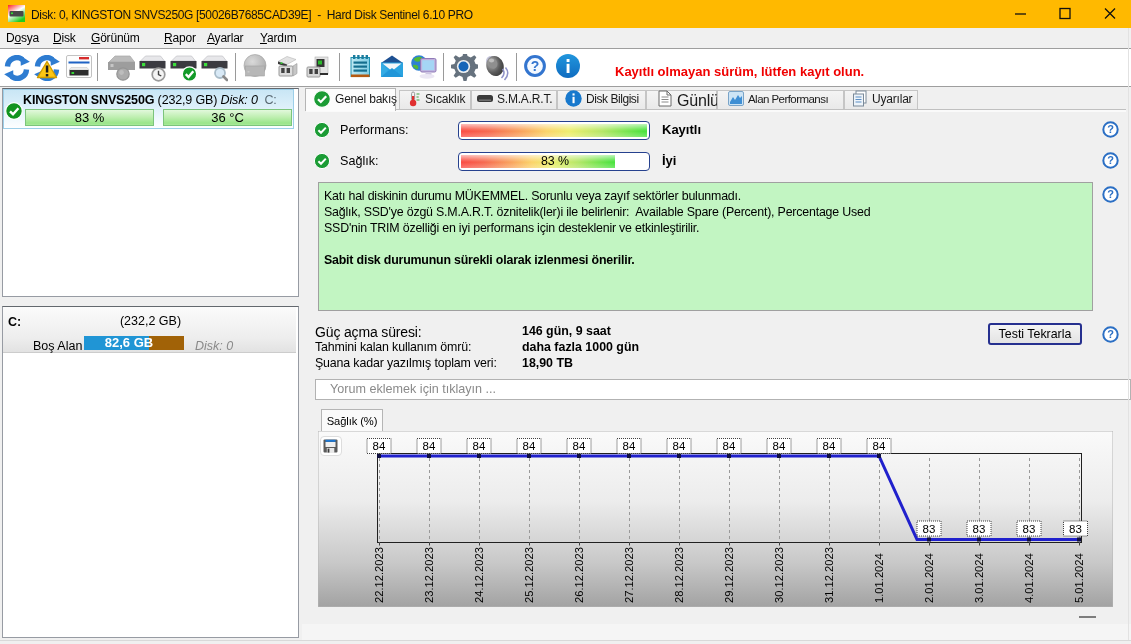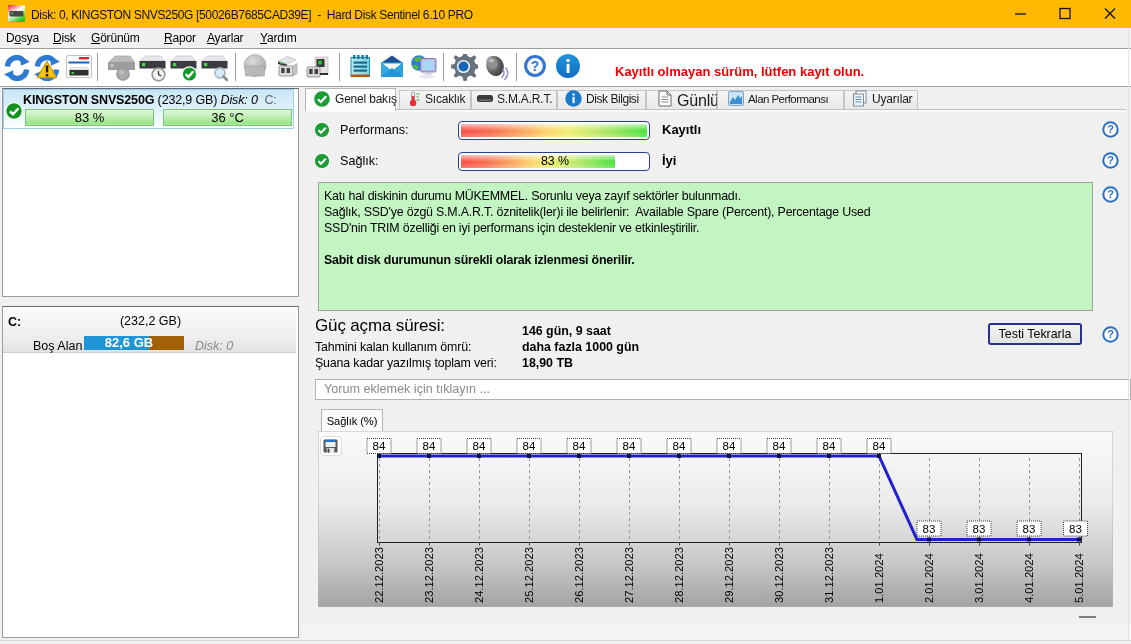--- a/index.html
+++ b/index.html
@@ -307,29 +307,29 @@
 
 <div class="abs" style="left:318px;top:182px;width:775px;height:129px;background:#c2f5c2;border:1px solid #a0a0a0;box-sizing:border-box"></div>
 <div class="abs" style="left:324px;top:188px;width:760px;font-size:12.4px;letter-spacing:-0.2px;line-height:16.1px">
 Katı hal diskinin durumu MÜKEMMEL. Sorunlu veya zayıf sektörler bulunmadı.<br>
 Sağlık, SSD'ye özgü S.M.A.R.T. öznitelik(ler)i ile belirlenir:&nbsp; Available Spare (Percent), Percentage Used<br>
 SSD'nin TRIM özelliği en iyi performans için desteklenir ve etkinleştirilir.<br>
 <br>
 <b>Sabit disk durumunun sürekli olarak izlenmesi önerilir.</b>
 </div>
 
-<div class="abs" style="left:315px;top:316px;font-size:17px;letter-spacing:-0.15px">Güç açma süresi:</div>
+<div class="abs" style="left:315px;top:324px;font-size:14px;letter-spacing:-0.15px">Güç açma süresi:</div>
 <div class="abs" style="left:522px;top:324px;font-size:12.4px;font-weight:bold">146 gün, 9 saat</div>
 <div class="abs" style="left:315px;top:340px;font-size:12.4px;letter-spacing:-0.15px">Tahmini kalan kullanım ömrü:</div>
 <div class="abs" style="left:522px;top:340px;font-size:12.4px;font-weight:bold">daha fazla 1000 gün</div>
 <div class="abs" style="left:315px;top:356px;font-size:12.4px;letter-spacing:-0.15px">Şuana kadar yazılmış toplam veri:</div>
 <div class="abs" style="left:522px;top:356px;font-size:12.4px;font-weight:bold">18,90 TB</div>
 <div class="abs" style="left:988px;top:323px;width:94px;height:22px;background:linear-gradient(180deg,#f4f4f4,#e3e3e3);border:2px solid #26308f;border-radius:3px;box-sizing:border-box;text-align:center;font-size:12.4px;line-height:19px">Testi Tekrarla</div>
 
-<div class="abs" style="left:315px;top:379px;width:816px;height:21px;background:#ffffff;border:1px solid #b2b2b2;box-sizing:border-box;color:#8a8a8a;font-size:12.6px;line-height:19px;padding-left:8px">Yorum eklemek için tıklayın ...</div>
+<div class="abs" style="left:315px;top:379px;width:816px;height:21px;background:#ffffff;border:1px solid #b2b2b2;box-sizing:border-box;color:#8a8a8a;font-size:12.6px;line-height:19px;padding-left:14px">Yorum eklemek için tıklayın ...</div>
 
 <div class="abs" style="left:321px;top:409px;width:62px;height:22px;background:#fafafa;border:1px solid #b5b5b5;border-bottom:none;box-sizing:border-box;font-size:11.2px;letter-spacing:-0.1px;text-align:center;line-height:22px">Sağlık (%)</div>
 <svg width="795" height="176" style="position:absolute;left:318px;top:431px">
 <defs>
       <linearGradient id="pg" x1="0" y1="0" x2="0" y2="1">
         <stop offset="0" stop-color="#fafafa"></stop>
         <stop offset="0.4" stop-color="#ececec"></stop>
         <stop offset="0.75" stop-color="#c8c8c8"></stop>
         <stop offset="1" stop-color="#a2a2a2"></stop>
       </linearGradient>

